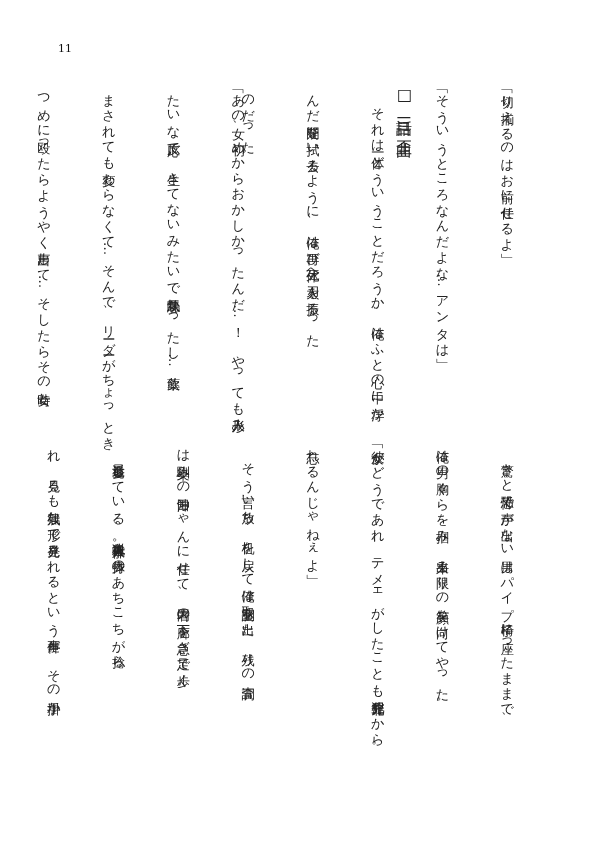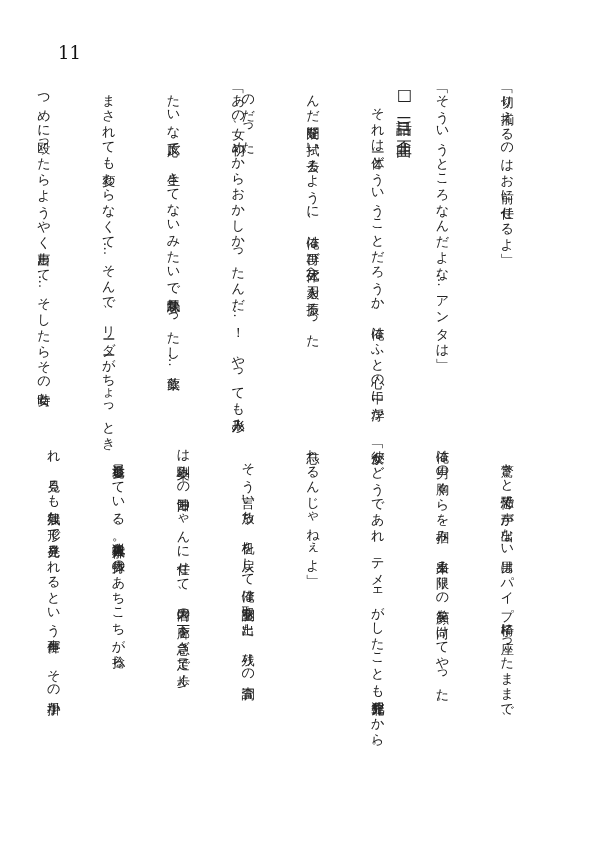--- a/index.html
+++ b/index.html
@@ -1,18 +1,18 @@
 <!DOCTYPE html>
 <html><head>
 <meta charset="utf-8">
 <style>
   html, body { margin:0; padding:0; background:#ffffff; }
   body { width:606px; height:851px; position:relative; overflow:hidden;
          font-family:"DejaVu Serif","Liberation Serif",serif; color:#222; }
-  .page-number { position:absolute; left:58px; top:42px; font-size:18px; color:#111; }
+  .page-number { position:absolute; left:58px; top:42px; font-size:11px; color:#111; }
   .block { position:absolute; writing-mode:vertical-rl; -webkit-writing-mode:vertical-rl;
            font-size:13.2px; line-height:21.6px; letter-spacing:0.6px; white-space:pre; color:#222; }
   .block p { margin:0; }
   .tb { top:85px; }
   .bb { top:440px; }
   #blk-top-right { right:45px; }
   #chapter-title { right:192px; top:85px; font-size:16px; letter-spacing:1.5px; position:absolute;
                    writing-mode:vertical-rl; -webkit-writing-mode:vertical-rl; white-space:pre; color:#222; }
   #blk-top-left { right:314px; }
   #blk-bottom { right:45px; }

